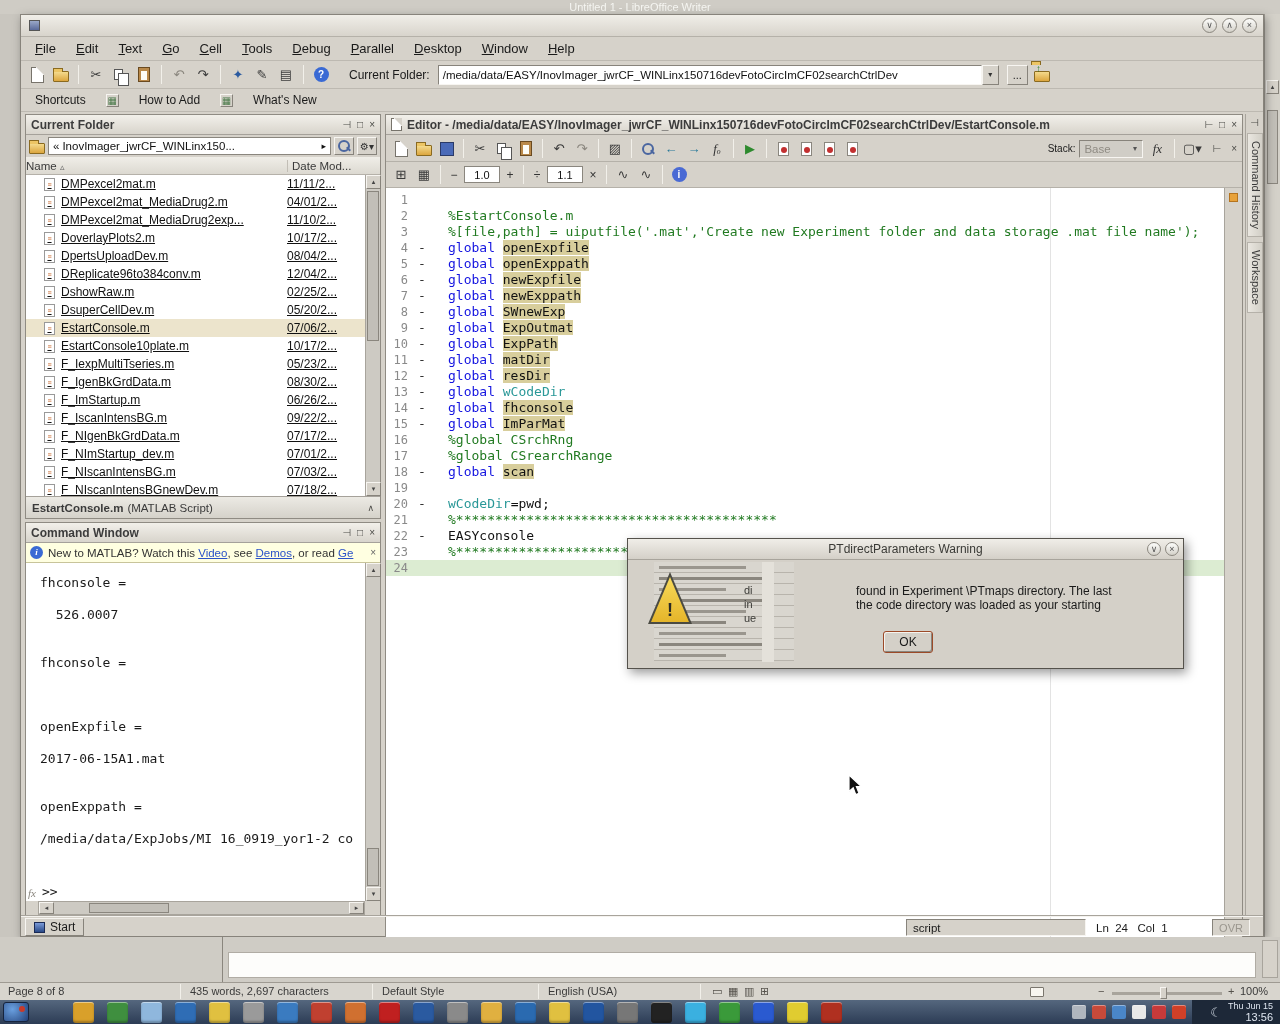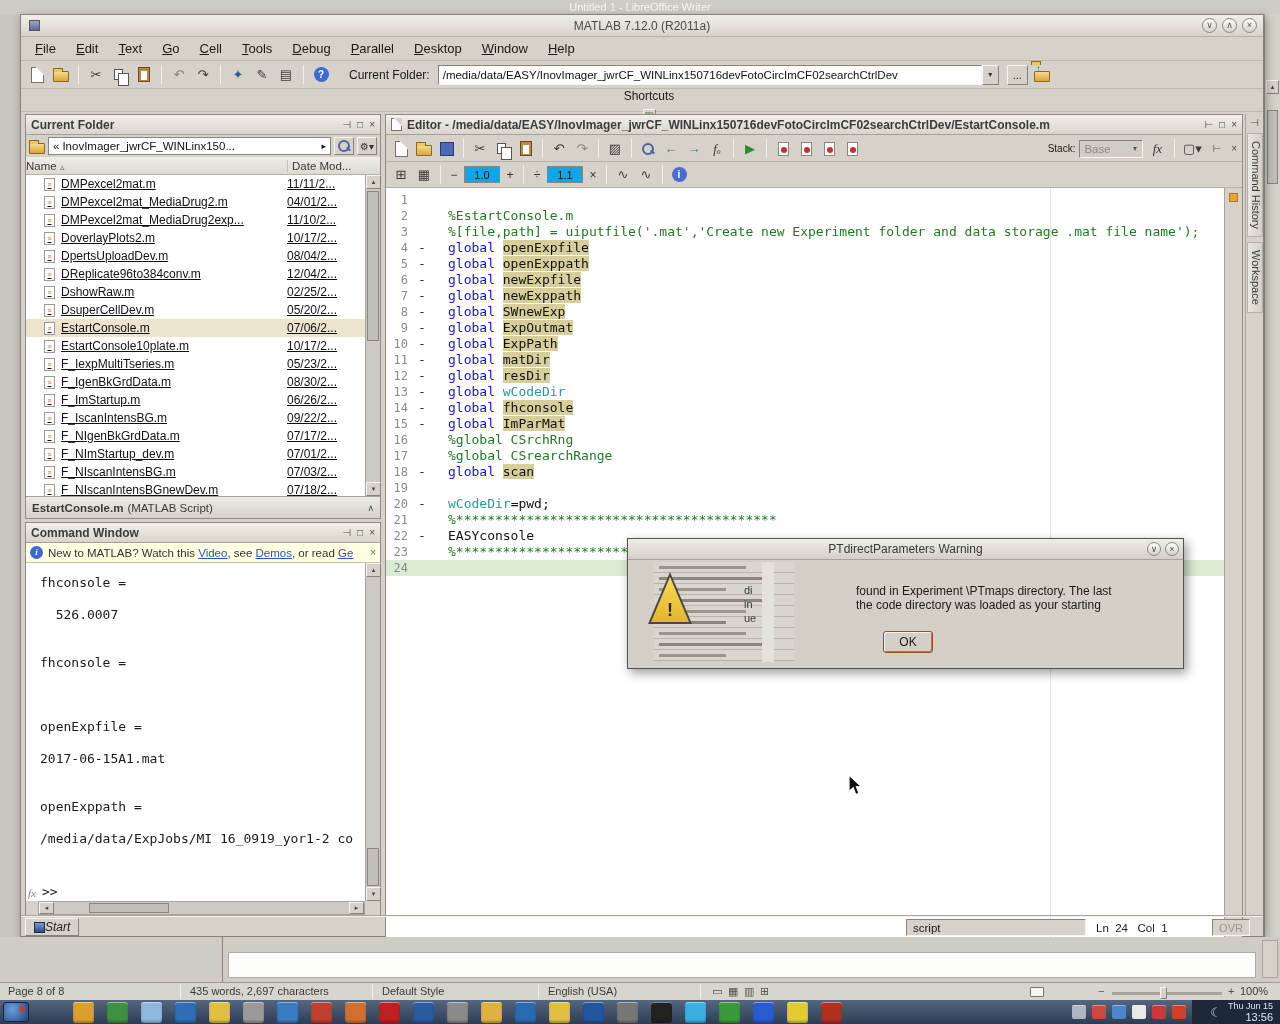--- a/index.html
+++ b/index.html
@@ -53,21 +53,21 @@
   .ico-bp::after { content:''; position:absolute; left:2px; bottom:2px; width:6px; height:6px; border-radius:50%; background:#c23030; }
   .ico-run { color:#2e8a2e; font-size:13px; }
   .cf-label { font-size:12px; color:#1a1a1a; margin-left:14px; white-space:pre; }
   .combo { display:flex; height:20px; margin-left:4px; }
   .combo-text { width:544px; height:20px; background:#fff; border:1px solid; border-color:#87837b #f7f5f1 #f7f5f1 #87837b; font-size:11.5px; line-height:18px; padding:0 4px; white-space:nowrap; overflow:hidden; color:#111; }
   .combo-arrow { width:17px; height:20px; font-size:8px; text-align:center; line-height:18px; color:#333; }
   .dots-btn { height:20px; padding:0 5px; font-size:11px; line-height:18px; margin-left:4px; color:#222; }
   .ico-upfolder { position:relative; }
   .ico-upfolder span { position:absolute; left:4px; top:-2px; font-size:10px; color:#1f7a1f; font-weight:bold; }
 
-  .mw-shortcuts { position:absolute; left:0; top:74px; right:0; height:23px; border-bottom:1px solid #bdb9b1; display:flex; align-items:center; padding-left:14px; gap:6px; font-size:12px; color:#1a1a1a;flex-direction:column; }
+  .mw-shortcuts { position:absolute; left:0; top:74px; right:0; height:23px; border-bottom:1px solid #bdb9b1; display:flex; align-items:center; padding-left:14px; gap:20px; font-size:12px; color:#1a1a1a; }
   .sc-ico { width:13px; height:13px; font-size:10px; line-height:12px; text-align:center; color:#4a7a4a; }
 
   
   .panel { position:absolute; border:1px solid #8f8b83; background:#d6d2ca; }
   .phead { position:absolute; left:0; top:0; right:0; height:20px; background:linear-gradient(#f2f0ea,#d8d4cc); border-bottom:1px solid #a5a19a; display:flex; align-items:center; padding:0 5px; }
   .ptitle { flex:1; font-size:12px; font-weight:bold; color:#3c3c3c; white-space:nowrap; overflow:hidden; }
   .picon { font-size:10px; color:#4a4a46; margin-left:6px; line-height:1; }
 
   #cf-panel { left:4px; top:99px; width:356px; height:405px; }
   .cf-address { position:absolute; left:0; top:20px; right:0; height:22px; display:flex; align-items:center; padding:0 3px; gap:3px; }
@@ -117,21 +117,21 @@
   #ed-panel { left:364px; top:99px; width:858px; height:918px; }
   .ed-tb { position:absolute; left:0; right:0; background:#d6d2ca; border-bottom:1px solid #b5b1a9; display:flex; align-items:center; padding:0 5px; gap:3px; }
   #ed-tb1 { top:21px; height:26px; }
   #ed-tb2 { top:47px; height:26px; }
   .stack-wrap { margin-left:auto; display:flex; align-items:center; gap:4px; }
   .stack-label { font-size:10px; color:#1a1a1a; }
   .stack-combo { width:64px; height:18px; display:flex; align-items:center; background:#d0cdc6; border:1px solid; border-color:#87837b #f7f5f1 #f7f5f1 #87837b; }
   .stack-combo .val { flex:1; font-size:11.5px; color:#8f8b83; padding-left:4px; }
   .stack-combo .arr { width:15px; font-size:8px; text-align:center; color:#555; }
   .fx-ico { font-family:"Liberation Serif",serif; font-style:italic; font-size:13px; color:#333; }
-  .val-box { width:36px; height:17px; background:#0ea5e9; border:1px solid #8a867e; font-size:11px; display:flex; align-items:center; justify-content:center; color:#111; }
+  .val-box { width:36px; height:17px; background:#ffffff; border:1px solid #8a867e; font-size:11px; display:flex; align-items:center; justify-content:center; color:#111; }
   .mathbtn { font-size:12px; color:#333; width:14px; text-align:center; }
   .code-area { position:absolute; left:0; top:73px; right:18px; bottom:0; background:#fff; overflow:hidden; font-family:"DejaVu Sans Mono",monospace; font-size:13px; }
   .limit-line { position:absolute; left:664px; top:0; bottom:0; width:1px; background:#e3e3e3; }
   .code-rows { position:absolute; left:0; top:0; right:0; padding-top:4px; }
   .code-row { display:flex; height:16px; line-height:16px; }
   .code-row.current { background:#dcecd2; }
   .ln { width:18px; margin-left:4px; text-align:right; color:#8a8a8a; font-size:12px; flex-shrink:0; }
   .dash { width:12px; margin-left:8px; text-align:center; color:#333; flex-shrink:0; }
   .ctext { margin-left:20px; white-space:pre; }
   .tk-comment { color:#217a21; }
@@ -143,21 +143,21 @@
   .ind-marker { position:absolute; top:5px; left:4px; width:9px; height:9px; background:#e8a23a; border:1px solid #b5741f; }
 
   
   #side-tabs { position:absolute; left:1224px; top:99px; width:18px; height:802px; background:#d6d2ca; border-left:1px solid #a8a49c; }
   #side-tabs .picon { display:block; text-align:center; margin:4px 0 2px 0; }
   .vtab { writing-mode:vertical-rl; font-size:11px; color:#3a3a3a; padding:7px 0; margin:5px auto 0 auto; display:block;
     background:linear-gradient(90deg,#eae7e0,#d2cfc7); border:1px solid #b5b1a9; width:16px; text-align:center; }
 
   
   #mw-status { position:absolute; left:0; right:0; top:901px; height:21px; border-top:1px solid #f5f3ef; box-shadow:0 -1px 0 #a8a49c; display:flex; align-items:center; }
-  .start-btn { margin-left:4px; height:18px; display:flex; align-items:center; padding:0 8px; font-size:12px; color:#1a1a1a;font-style:italic; }
+  .start-btn { margin-left:4px; height:18px; display:flex; align-items:center; gap:5px; padding:0 8px; font-size:12px; color:#1a1a1a; }
   .start-ico { width:11px; height:11px; background:linear-gradient(#7a9ad8,#2a4a88); border:1px solid #1a2a55; }
   .status-cell { position:absolute; top:2px; height:17px; font-size:11.5px; color:#1a1a1a; display:flex; align-items:center; }
   #st-script { left:885px; width:180px; padding-left:6px; }
   #st-lncol { left:1075px; white-space:pre; }
   #st-ovr { left:1191px; width:38px; justify-content:center; color:#9a968e; font-size:11px; }
 
   
   #dialog { position:absolute; left:627px; top:538px; width:557px; height:131px; background:#d4d0c8; border:1px solid #55524c; box-shadow:3px 4px 10px rgba(0,0,0,.4); z-index:60; }
   .dlg-titlebar { height:21px; background:linear-gradient(#f0eee8,#d4d0c8); border-bottom:1px solid #a8a49c; position:relative; display:flex; align-items:center; justify-content:center; font-size:12px; color:#3a3a36; }
   .dlg-btns { position:absolute; right:4px; top:3px; display:flex; gap:4px; }
@@ -223,21 +223,20 @@
   <div id="right-strip">
     <div class="sb-btn sb-up" style="top:66px;">▴</div>
     <div class="thumb"></div>
     <div class="sb-btn sb-dn" style="bottom:24px;">▾</div>
   </div>
 
   <div id="matlab">
 
     <div class="mw-titlebar">
       <span class="mw-appicon"></span>
-      <span class="mw-title">MATLAB  7.12.0 (R2011a)</span>
       <span class="winbtns">
         <span class="win-btn">∨</span>
         <span class="win-btn">∧</span>
         <span class="win-btn">×</span>
       </span>
     </div>
 
     <div class="mw-menubar">
         <span class="menu-item"><u>F</u>ile</span>
         <span class="menu-item"><u>E</u>dit</span>

